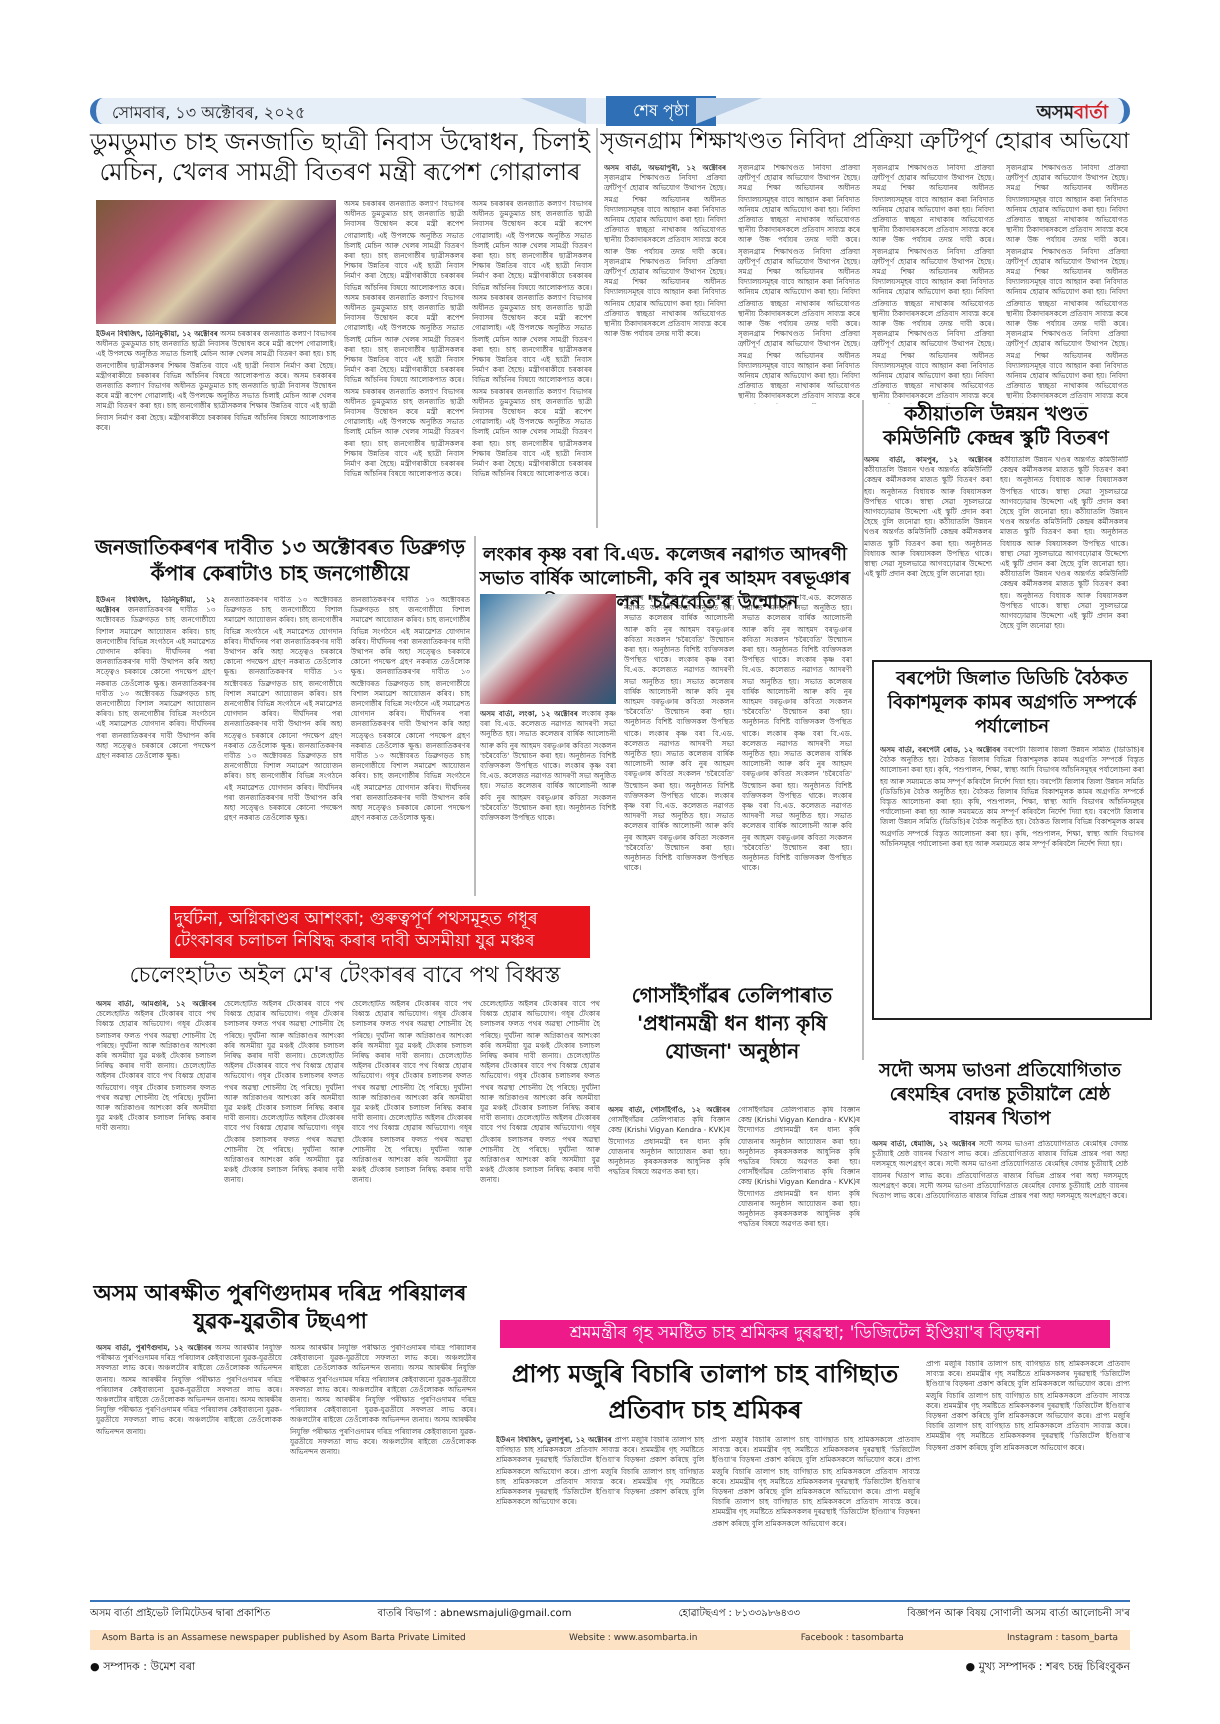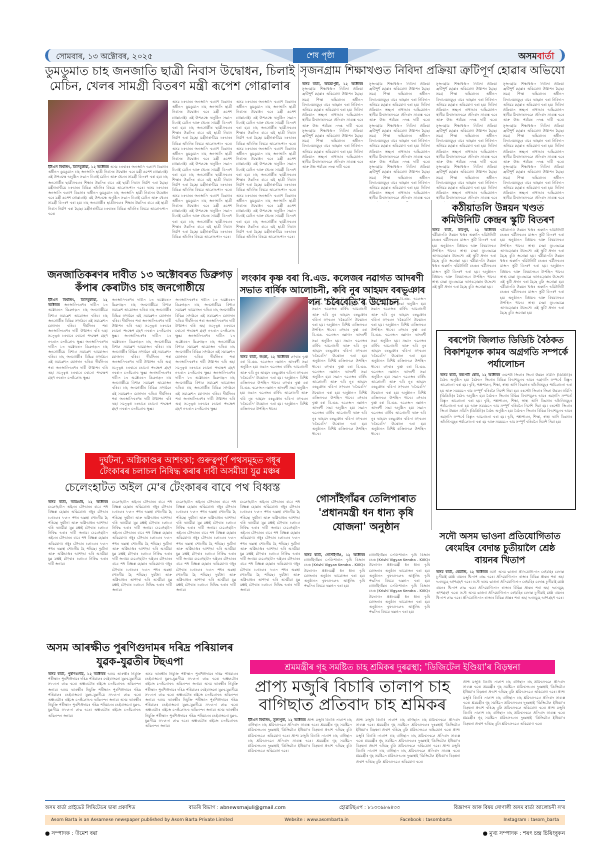--- a/index.html
+++ b/index.html
@@ -1,32 +1,32 @@
 <!DOCTYPE html>
 <html><head>
 <meta charset="utf-8">
 <style>
 *{box-sizing:border-box;margin:0;padding:0}
 body{width:610px;height:862px;background:#fff;font-family:"DejaVu Sans",sans-serif;color:#111;position:relative;overflow:hidden}
 .abs{position:absolute}
 .hdr{left:45px;top:49px;width:520px;height:13px;background:#e6eef7;border-radius:7px;border-left:3px solid #3a74b8;border-right:3px solid #3a74b8}
 .hdr .date{position:absolute;left:8px;top:1px;font-size:8px;color:#222}
-.hdr .mid{position:absolute;left:245px;top:-1px;width:55px;height:15px;background:#2f6fb5;color:#fff;font-size:8px;text-align:center;line-height:15px}
+.hdr .mid{position:absolute;left:255px;top:-1px;width:55px;height:15px;background:#2f6fb5;color:#fff;font-size:8px;text-align:center;line-height:15px}
 .hdr .tri1{position:absolute;left:212px;top:0;width:0;height:0;border-top:13px solid #b8cde6;border-left:33px solid transparent}
 .hdr .tri2{position:absolute;left:300px;top:0;width:0;height:0;border-top:13px solid #b8cde6;border-right:33px solid transparent}
 .hdr .logo{position:absolute;right:8px;top:0;font-size:9px;font-weight:bold;color:#222}
 .hdr .logo span{color:#d2232a}
 .h1{font-size:13px;line-height:16px;text-align:center;color:#111;font-weight:normal}
 .h2{font-size:12px;line-height:15px;text-align:center}
 .body{font-size:3.6px;line-height:5.2px;color:#333;text-align:justify;overflow:hidden}
 .cols{display:flex;gap:6px}
 .col{flex:1;overflow:hidden}
 .photo{background:linear-gradient(135deg,#7a5a3a 0%,#b54f6f 30%,#d9c9a8 50%,#6a3b5c 70%,#a07050 100%)}
 .photo2{background:linear-gradient(135deg,#3a7aa8 0%,#e0e0e0 35%,#b04a5a 55%,#2a5a7a 100%)}
-.redbar{background:#e8141c;color:#fff;font-size:8.5px;line-height:11px;text-align:center;padding:2px}
+.redbar{background:#e8141c;color:#fff;font-size:8.5px;line-height:11px;padding:2px}
 .pinkbar{background:#ef1a8a;color:#fff;font-size:8.5px;line-height:14px;text-align:center}
 .box{border:1.5px solid #222}
 .vline{background:#bbb;width:1px}
 .foot1{left:45px;top:800px;width:520px;height:12px;font-size:5px;line-height:12px;display:flex;justify-content:space-between;color:#111;border-top:1px solid #3a74b8}
 .foot2{left:45px;top:815px;width:520px;height:10px;background:#fde3c4;font-size:4.5px;line-height:10px;display:flex;justify-content:space-between;padding:0 6px;color:#333}
 .foot3{left:45px;top:830px;width:520px;font-size:5.5px;display:flex;justify-content:space-between}
 </style>
 </head>
 <body>
 
@@ -115,21 +115,21 @@
 <div class="abs" style="left:45px;top:640px;width:190px;">
   <h2 class="h2" style="font-size:10.5px;line-height:14px">অসম আৰক্ষীত পুৰণিগুদামৰ দৰিদ্ৰ পৰিয়ালৰ যুৱক-যুৱতীৰ টছএপা</h2>
 </div>
 <div class="abs cols" style="left:48px;top:672px;width:190px;height:125px;gap:4px">
   <div class="col body"><b>অসম বাৰ্তা, পুৰণিগুদাম, ১২ অক্টোবৰ</b> <span>অসম আৰক্ষীৰ নিযুক্তি পৰীক্ষাত পুৰণিগুদামৰ দৰিদ্ৰ পৰিয়ালৰ কেইবাজনো যুৱক-যুৱতীয়ে সফলতা লাভ কৰে। অঞ্চলটোৰ ৰাইজে তেওঁলোকক অভিনন্দন জনায়।</span> <span>অসম আৰক্ষীৰ নিযুক্তি পৰীক্ষাত পুৰণিগুদামৰ দৰিদ্ৰ পৰিয়ালৰ কেইবাজনো যুৱক-যুৱতীয়ে সফলতা লাভ কৰে। অঞ্চলটোৰ ৰাইজে তেওঁলোকক অভিনন্দন জনায়।</span> <span>অসম আৰক্ষীৰ নিযুক্তি পৰীক্ষাত পুৰণিগুদামৰ দৰিদ্ৰ পৰিয়ালৰ কেইবাজনো যুৱক-যুৱতীয়ে সফলতা লাভ কৰে। অঞ্চলটোৰ ৰাইজে তেওঁলোকক অভিনন্দন জনায়।</span></div>
   <div class="col body"><span>অসম আৰক্ষীৰ নিযুক্তি পৰীক্ষাত পুৰণিগুদামৰ দৰিদ্ৰ পৰিয়ালৰ কেইবাজনো যুৱক-যুৱতীয়ে সফলতা লাভ কৰে। অঞ্চলটোৰ ৰাইজে তেওঁলোকক অভিনন্দন জনায়।</span> <span>অসম আৰক্ষীৰ নিযুক্তি পৰীক্ষাত পুৰণিগুদামৰ দৰিদ্ৰ পৰিয়ালৰ কেইবাজনো যুৱক-যুৱতীয়ে সফলতা লাভ কৰে। অঞ্চলটোৰ ৰাইজে তেওঁলোকক অভিনন্দন জনায়।</span> <span>অসম আৰক্ষীৰ নিযুক্তি পৰীক্ষাত পুৰণিগুদামৰ দৰিদ্ৰ পৰিয়ালৰ কেইবাজনো যুৱক-যুৱতীয়ে সফলতা লাভ কৰে। অঞ্চলটোৰ ৰাইজে তেওঁলোকক অভিনন্দন জনায়।</span> <span>অসম আৰক্ষীৰ নিযুক্তি পৰীক্ষাত পুৰণিগুদামৰ দৰিদ্ৰ পৰিয়ালৰ কেইবাজনো যুৱক-যুৱতীয়ে সফলতা লাভ কৰে। অঞ্চলটোৰ ৰাইজে তেওঁলোকক অভিনন্দন জনায়।</span></div>
 </div>
 
 <div class="abs pinkbar" style="left:250px;top:660px;width:305px;">শ্ৰমমন্ত্ৰীৰ গৃহ সমষ্টিত চাহ শ্ৰমিকৰ দুৰৱস্থা; 'ডিজিটেল ইণ্ডিয়া'ৰ বিড়ম্বনা</div>
 <div class="abs" style="left:245px;top:678px;width:215px;">
-  <h1 class="h1" style="font-size:16px;line-height:18px;font-weight:normal">প্ৰাপ্য মজুৰি বিচাৰি তালাপ চাহ বাগিছাত প্ৰতিবাদ চাহ শ্ৰমিকৰ</h1>
+  <h1 class="h1" style="font-size:12px;line-height:18px;font-weight:bold">প্ৰাপ্য মজুৰি বিচাৰি তালাপ চাহ বাগিছাত প্ৰতিবাদ চাহ শ্ৰমিকৰ</h1>
 </div>
 <div class="abs cols" style="left:248px;top:718px;width:212px;height:78px;gap:4px">
   <div class="col body"><b>ইউএন বিশ্বজিৎ, তুলাপুৰা, ১২ অক্টোবৰ</b> <span>প্ৰাপ্য মজুৰি বিচাৰি তালাপ চাহ বাগিছাত চাহ শ্ৰমিকসকলে প্ৰতিবাদ সাব্যস্ত কৰে। শ্ৰমমন্ত্ৰীৰ গৃহ সমষ্টিতে শ্ৰমিকসকলৰ দুৰৱস্থাই 'ডিজিটেল ইণ্ডিয়া'ৰ বিড়ম্বনা প্ৰকাশ কৰিছে বুলি শ্ৰমিকসকলে অভিযোগ কৰে।</span> <span>প্ৰাপ্য মজুৰি বিচাৰি তালাপ চাহ বাগিছাত চাহ শ্ৰমিকসকলে প্ৰতিবাদ সাব্যস্ত কৰে। শ্ৰমমন্ত্ৰীৰ গৃহ সমষ্টিতে শ্ৰমিকসকলৰ দুৰৱস্থাই 'ডিজিটেল ইণ্ডিয়া'ৰ বিড়ম্বনা প্ৰকাশ কৰিছে বুলি শ্ৰমিকসকলে অভিযোগ কৰে।</span></div>
   <div class="col body"><span>প্ৰাপ্য মজুৰি বিচাৰি তালাপ চাহ বাগিছাত চাহ শ্ৰমিকসকলে প্ৰতিবাদ সাব্যস্ত কৰে। শ্ৰমমন্ত্ৰীৰ গৃহ সমষ্টিতে শ্ৰমিকসকলৰ দুৰৱস্থাই 'ডিজিটেল ইণ্ডিয়া'ৰ বিড়ম্বনা প্ৰকাশ কৰিছে বুলি শ্ৰমিকসকলে অভিযোগ কৰে।</span> <span>প্ৰাপ্য মজুৰি বিচাৰি তালাপ চাহ বাগিছাত চাহ শ্ৰমিকসকলে প্ৰতিবাদ সাব্যস্ত কৰে। শ্ৰমমন্ত্ৰীৰ গৃহ সমষ্টিতে শ্ৰমিকসকলৰ দুৰৱস্থাই 'ডিজিটেল ইণ্ডিয়া'ৰ বিড়ম্বনা প্ৰকাশ কৰিছে বুলি শ্ৰমিকসকলে অভিযোগ কৰে।</span> <span>প্ৰাপ্য মজুৰি বিচাৰি তালাপ চাহ বাগিছাত চাহ শ্ৰমিকসকলে প্ৰতিবাদ সাব্যস্ত কৰে। শ্ৰমমন্ত্ৰীৰ গৃহ সমষ্টিতে শ্ৰমিকসকলৰ দুৰৱস্থাই 'ডিজিটেল ইণ্ডিয়া'ৰ বিড়ম্বনা প্ৰকাশ কৰিছে বুলি শ্ৰমিকসকলে অভিযোগ কৰে।</span></div>
 </div>
 <div class="abs body" style="left:463px;top:680px;width:102px;height:116px;"><span>প্ৰাপ্য মজুৰি বিচাৰি তালাপ চাহ বাগিছাত চাহ শ্ৰমিকসকলে প্ৰতিবাদ সাব্যস্ত কৰে। শ্ৰমমন্ত্ৰীৰ গৃহ সমষ্টিতে শ্ৰমিকসকলৰ দুৰৱস্থাই 'ডিজিটেল ইণ্ডিয়া'ৰ বিড়ম্বনা প্ৰকাশ কৰিছে বুলি শ্ৰমিকসকলে অভিযোগ কৰে।</span> <span>প্ৰাপ্য মজুৰি বিচাৰি তালাপ চাহ বাগিছাত চাহ শ্ৰমিকসকলে প্ৰতিবাদ সাব্যস্ত কৰে। শ্ৰমমন্ত্ৰীৰ গৃহ সমষ্টিতে শ্ৰমিকসকলৰ দুৰৱস্থাই 'ডিজিটেল ইণ্ডিয়া'ৰ বিড়ম্বনা প্ৰকাশ কৰিছে বুলি শ্ৰমিকসকলে অভিযোগ কৰে।</span> <span>প্ৰাপ্য মজুৰি বিচাৰি তালাপ চাহ বাগিছাত চাহ শ্ৰমিকসকলে প্ৰতিবাদ সাব্যস্ত কৰে। শ্ৰমমন্ত্ৰীৰ গৃহ সমষ্টিতে শ্ৰমিকসকলৰ দুৰৱস্থাই 'ডিজিটেল ইণ্ডিয়া'ৰ বিড়ম্বনা প্ৰকাশ কৰিছে বুলি শ্ৰমিকসকলে অভিযোগ কৰে।</span></div>
 
 <div class="abs vline" style="left:298px;top:64px;height:200px;"></div>
 <div class="abs vline" style="left:431px;top:200px;height:330px;"></div>
 <div class="abs vline" style="left:237px;top:268px;height:180px;"></div>

